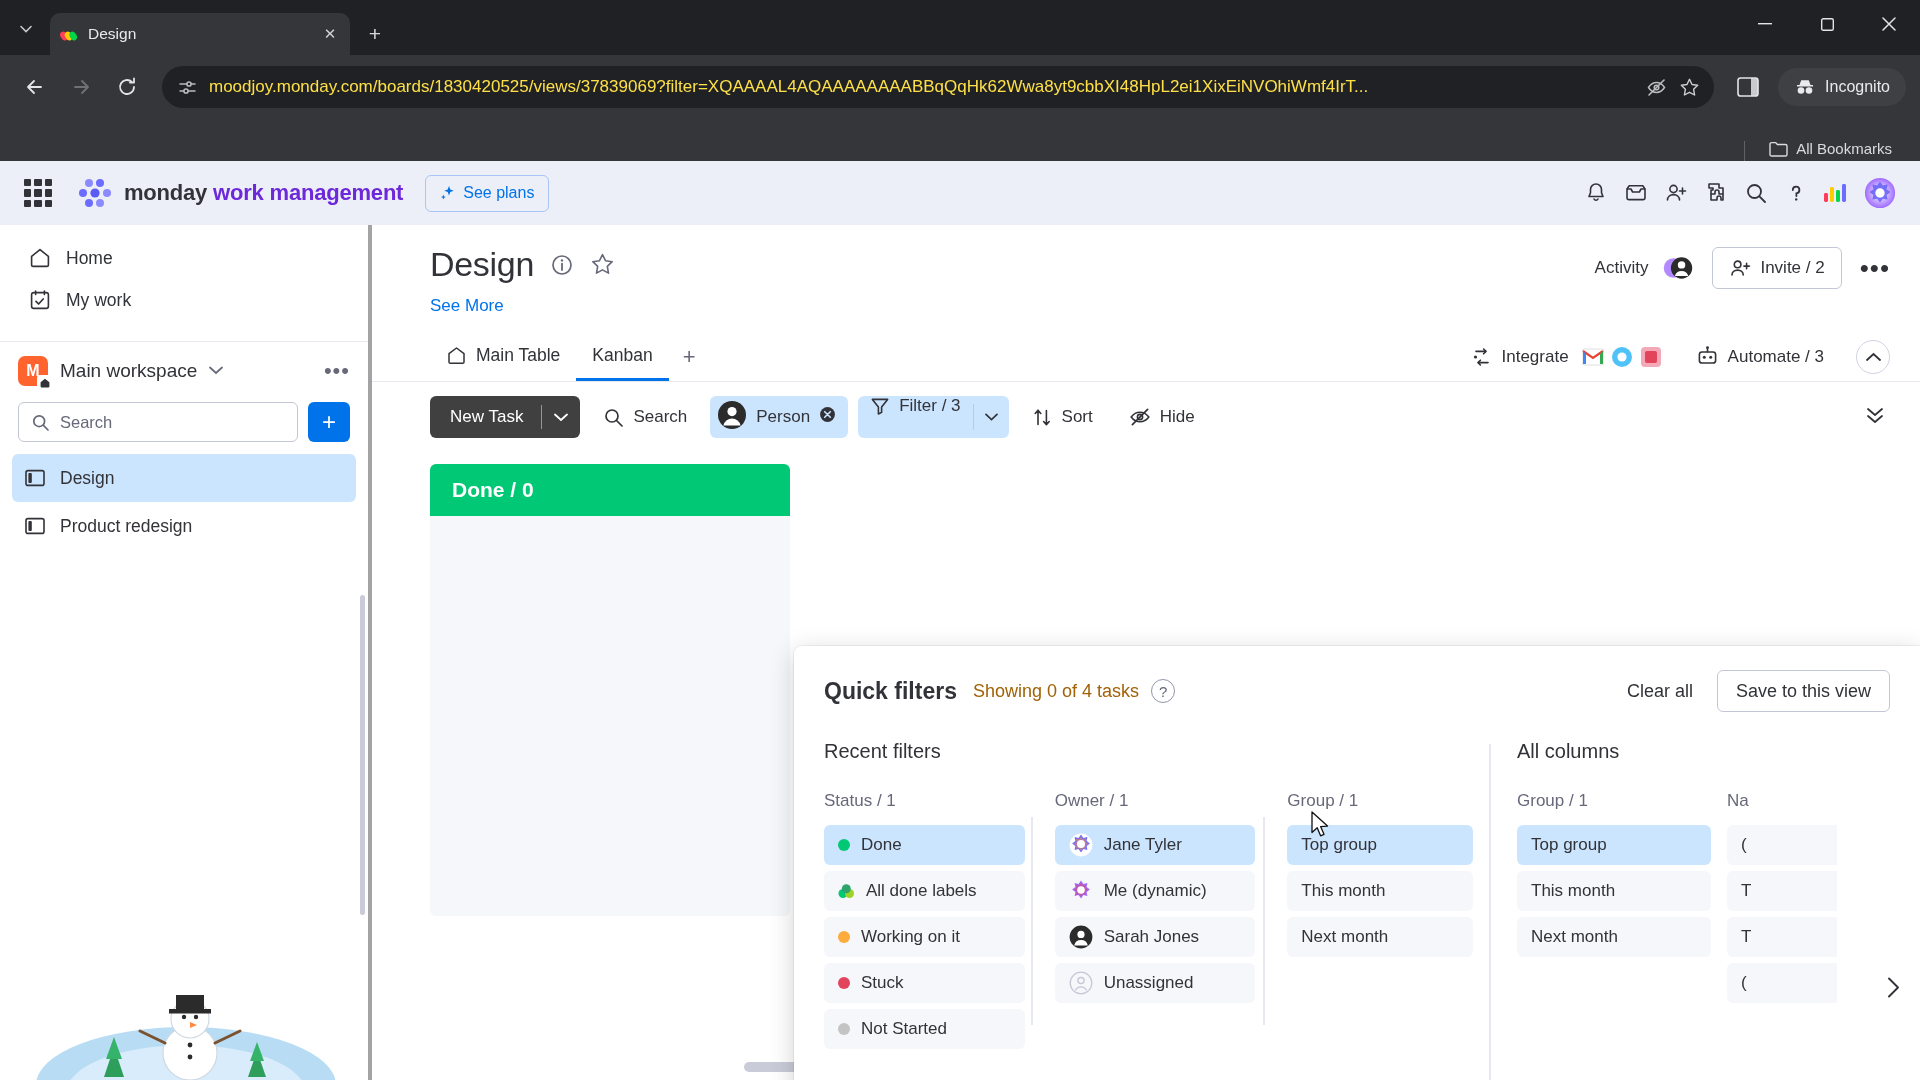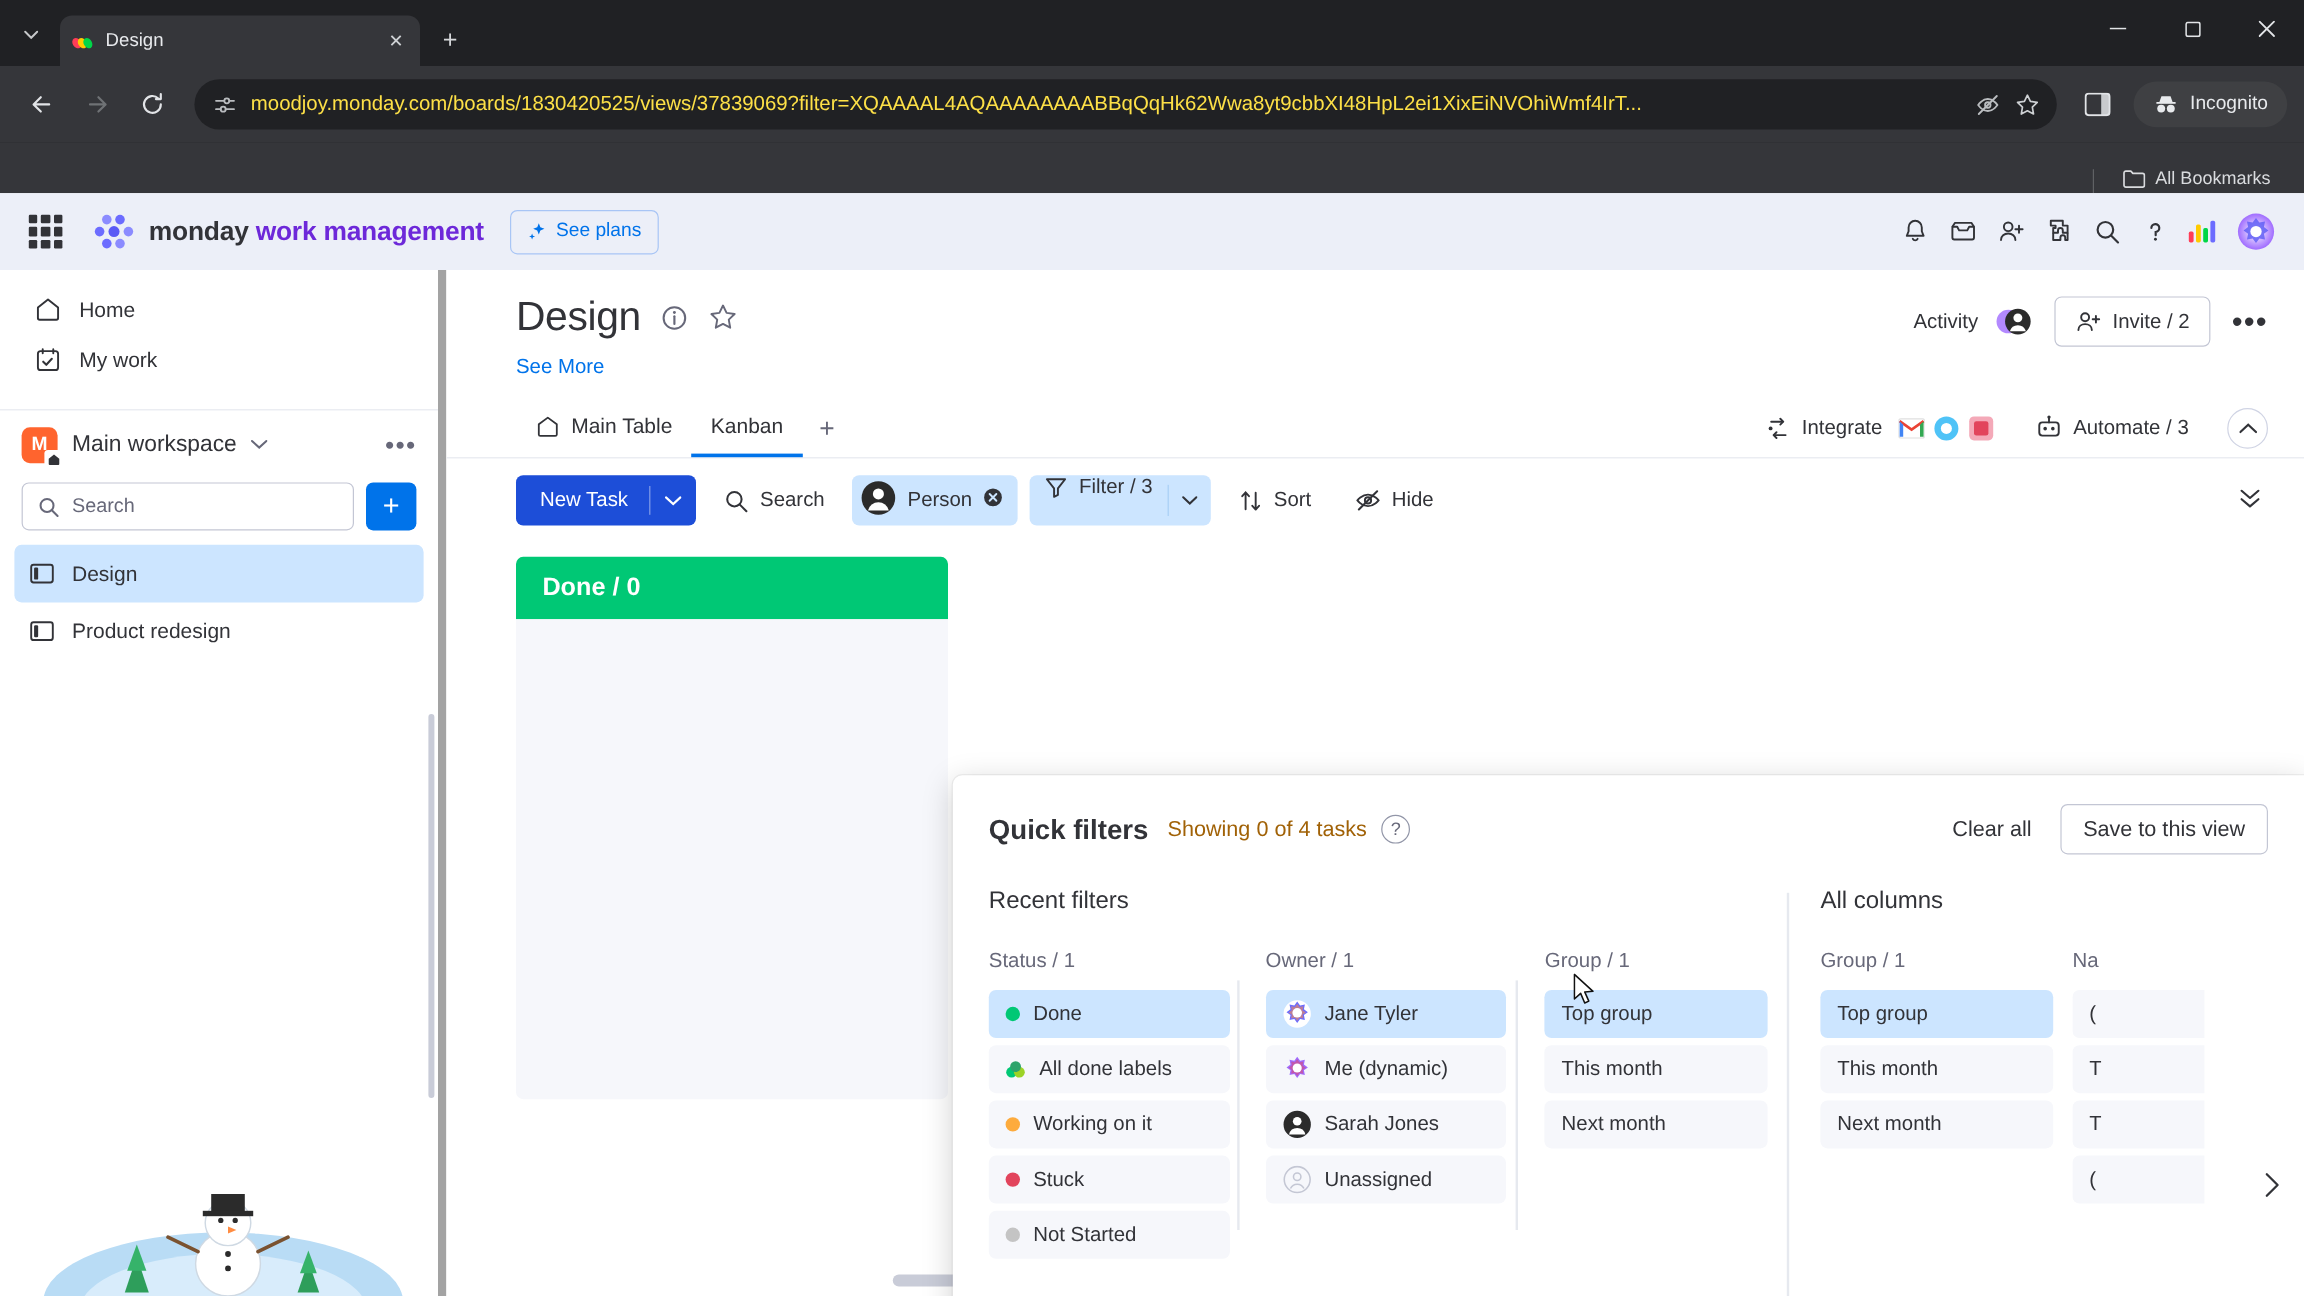--- a/index.html
+++ b/index.html
@@ -123,21 +123,21 @@
     flex-shrink: 0;
   }
   .avatar-sm {
     width: 32px; height: 32px; border-radius: 50%; flex-shrink: 0;
     display: flex; align-items: center; justify-content: center; cursor: pointer;
   }
 
   
   .md-body { display: flex; height: 855px; }
   .sidebar {
-    width: 372px; background: #fff; border-right: 7px solid #a3a3a3;
+    width: 372px; background: #fff; border-right: 4px solid #a3a3a3;
     display: flex; flex-direction: column; position: relative; flex-shrink: 0;
   }
   .sb-top { padding: 12px 16px 10px 16px; }
   .sb-row {
     height: 42px; display: flex; align-items: center; gap: 14px;
     padding: 0 12px; border-radius: 6px; cursor: pointer;
     color: #323338; font-size: 17.5px;
   }
   .sb-divider { height: 1px; background: #e6e9ef; margin: 10px 0 0 0; }
   .ws-row {
@@ -223,21 +223,21 @@
     width: 34px; height: 34px; border-radius: 50%; border: 1px solid #d0d4e4;
     display: flex; align-items: center; justify-content: center;
     color: #323338; cursor: pointer; margin-left: 10px; background: #fff;
   }
 
   .toolbar-row {
     display: flex; align-items: center; gap: 10px; padding: 14px 30px 12px 58px;
     position: relative;
   }
   .newtask-btn {
-    height: 42px; background: #1d4ed8; border-radius: 6px; display: flex;
+    height: 42px; background: #404040; border-radius: 6px; display: flex;
     align-items: center; color: #fff; font-size: 17px; cursor: pointer;
   }
   .newtask-btn .lbl { padding: 0 18px 0 20px; }
   .newtask-btn .split { width: 1px; height: 24px; background: rgba(255,255,255,.45); }
   .newtask-btn .car { padding: 0 12px; display: flex; align-items: center; }
   .tb-btn {
     height: 42px; border-radius: 6px; display: flex; align-items: center;
     gap: 9px; padding: 0 13px; font-size: 17px; color: #323338; cursor: pointer;
   }
   .person-chip {

